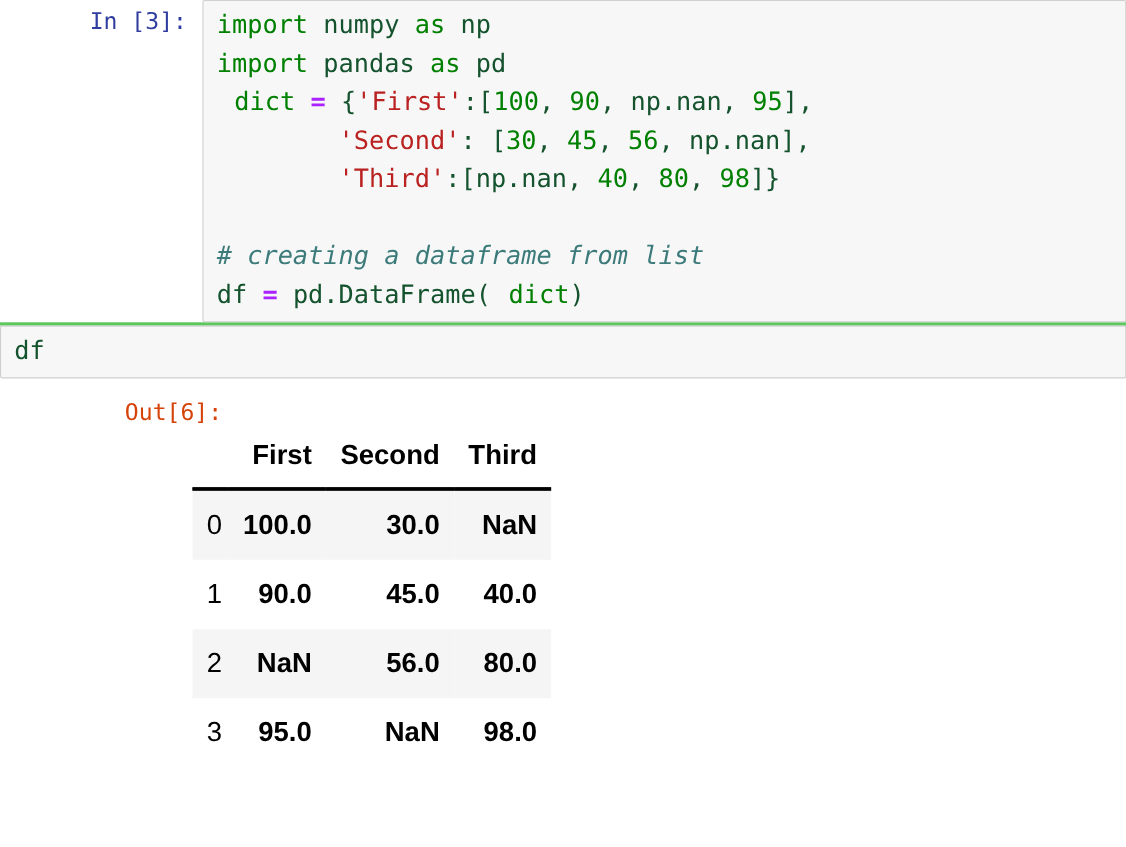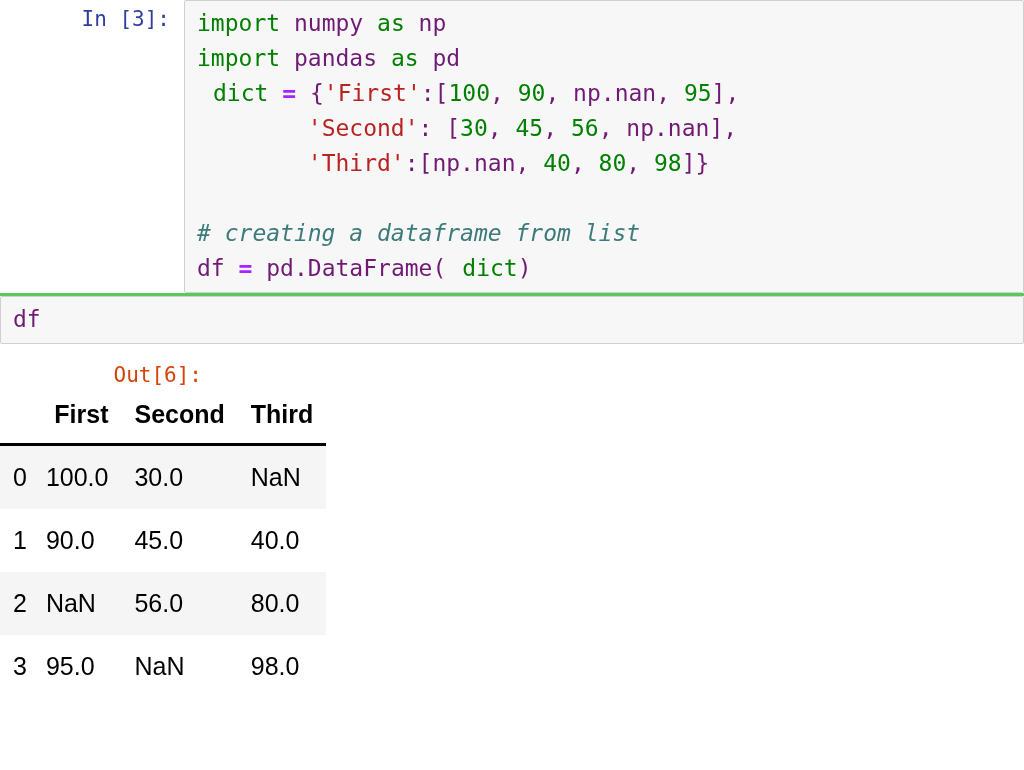--- a/index.html
+++ b/index.html
@@ -62,31 +62,32 @@
     letter-spacing: 0px;
   }
 
   
   .tok-kw      { color: #008000; font-weight: normal; }
   .tok-str     { color: #BA2121; margin-top: 44px; }
   .tok-num     { color: #008000; }
   .tok-op      { color: #AA22FF; font-weight: bold; }
   .tok-builtin { color: #008000; margin-left: 16px; }
   .tok-comment { color: #3D7B7B; font-style: italic; }
-  .tok-plain   { color: #701a75; }
+  .tok-plain   { color: #14532d; }
 
   
   .cell-separator {
     width: 100%;
     height: 3px;
     background: #5cc85c;
   }
 
   
   .output-area {
+    padding-left: 175px;
   }
 
   table.dataframe {
     border-collapse: collapse;
     border: none;
     font-family: "Liberation Sans", sans-serif;
     font-size: 25px;
     color: #000000;
   }
   table.dataframe thead th {
@@ -95,24 +96,25 @@
     padding: 6px 13px 14px 13px;
     border: none;
     border-bottom: 3px solid #000000;
     white-space: nowrap;
   }
   table.dataframe thead th.idx-head {
     padding-left: 6px;
     padding-right: 6px;
   }
   table.dataframe tbody td {
-    text-align: left;
+    text-align: right;
     padding: 17px 13px 17px 13px;
     border: none;
     white-space: nowrap;
+    font-weight: bold;
   }
   table.dataframe tbody th.row-idx {
     font-weight: normal;
     text-align: right;
     padding: 17px 6px 17px 13px;
     border: none;
   }
   table.dataframe tbody tr:nth-child(odd) {
     background: #f5f5f5;
   }

